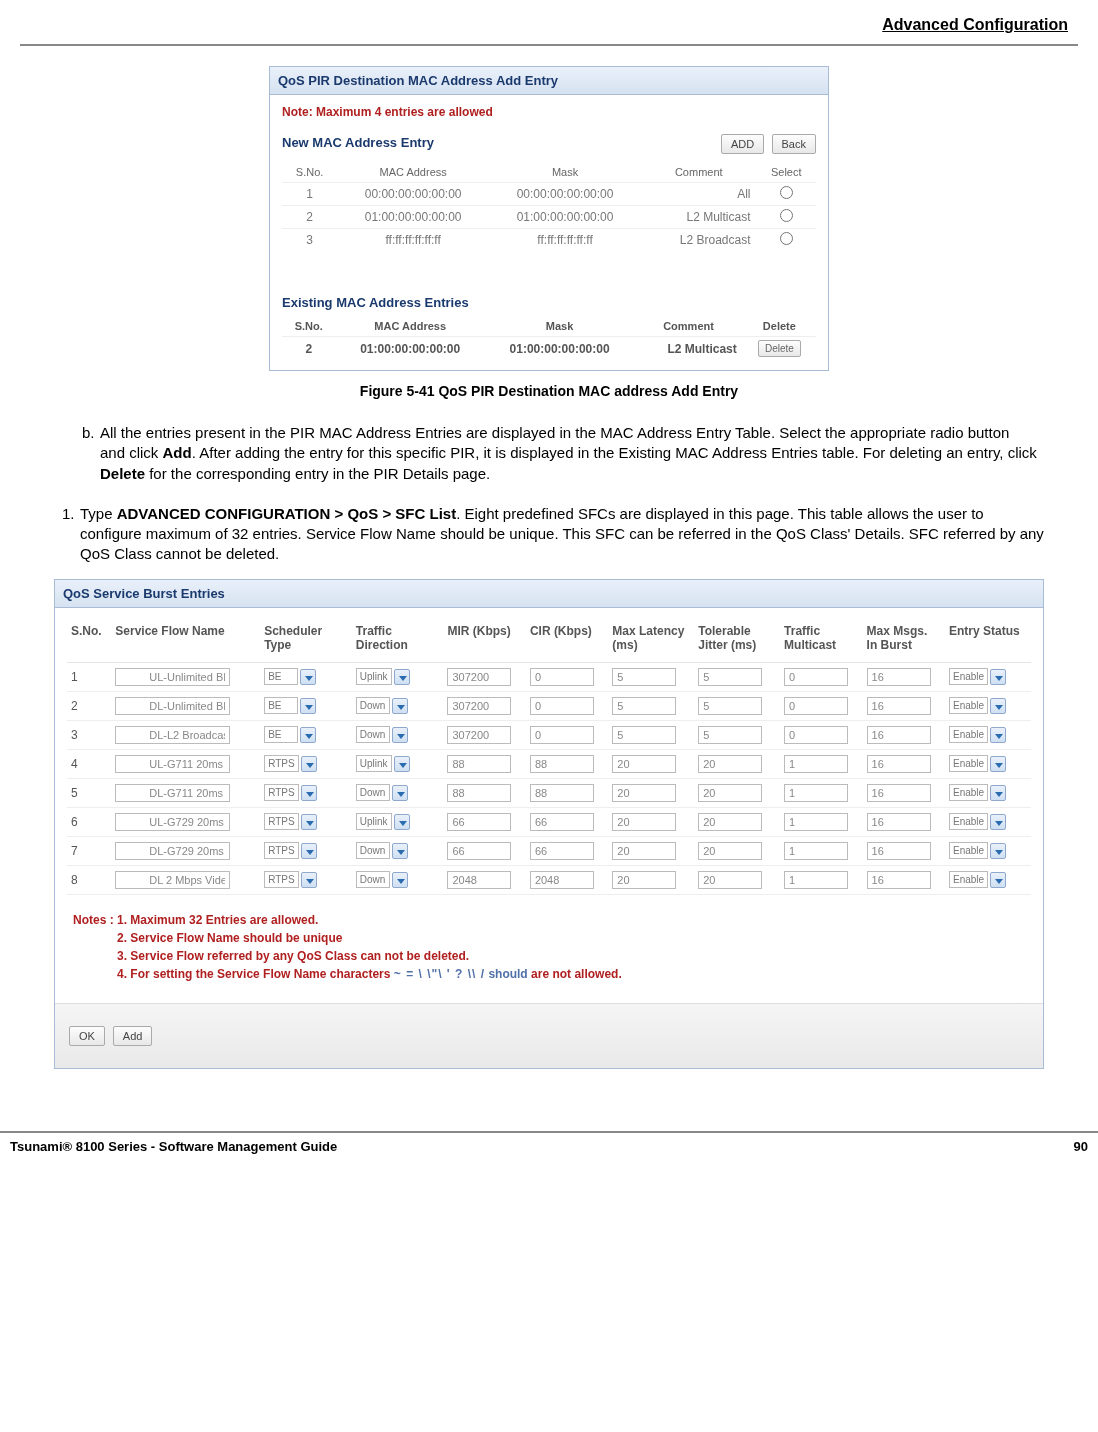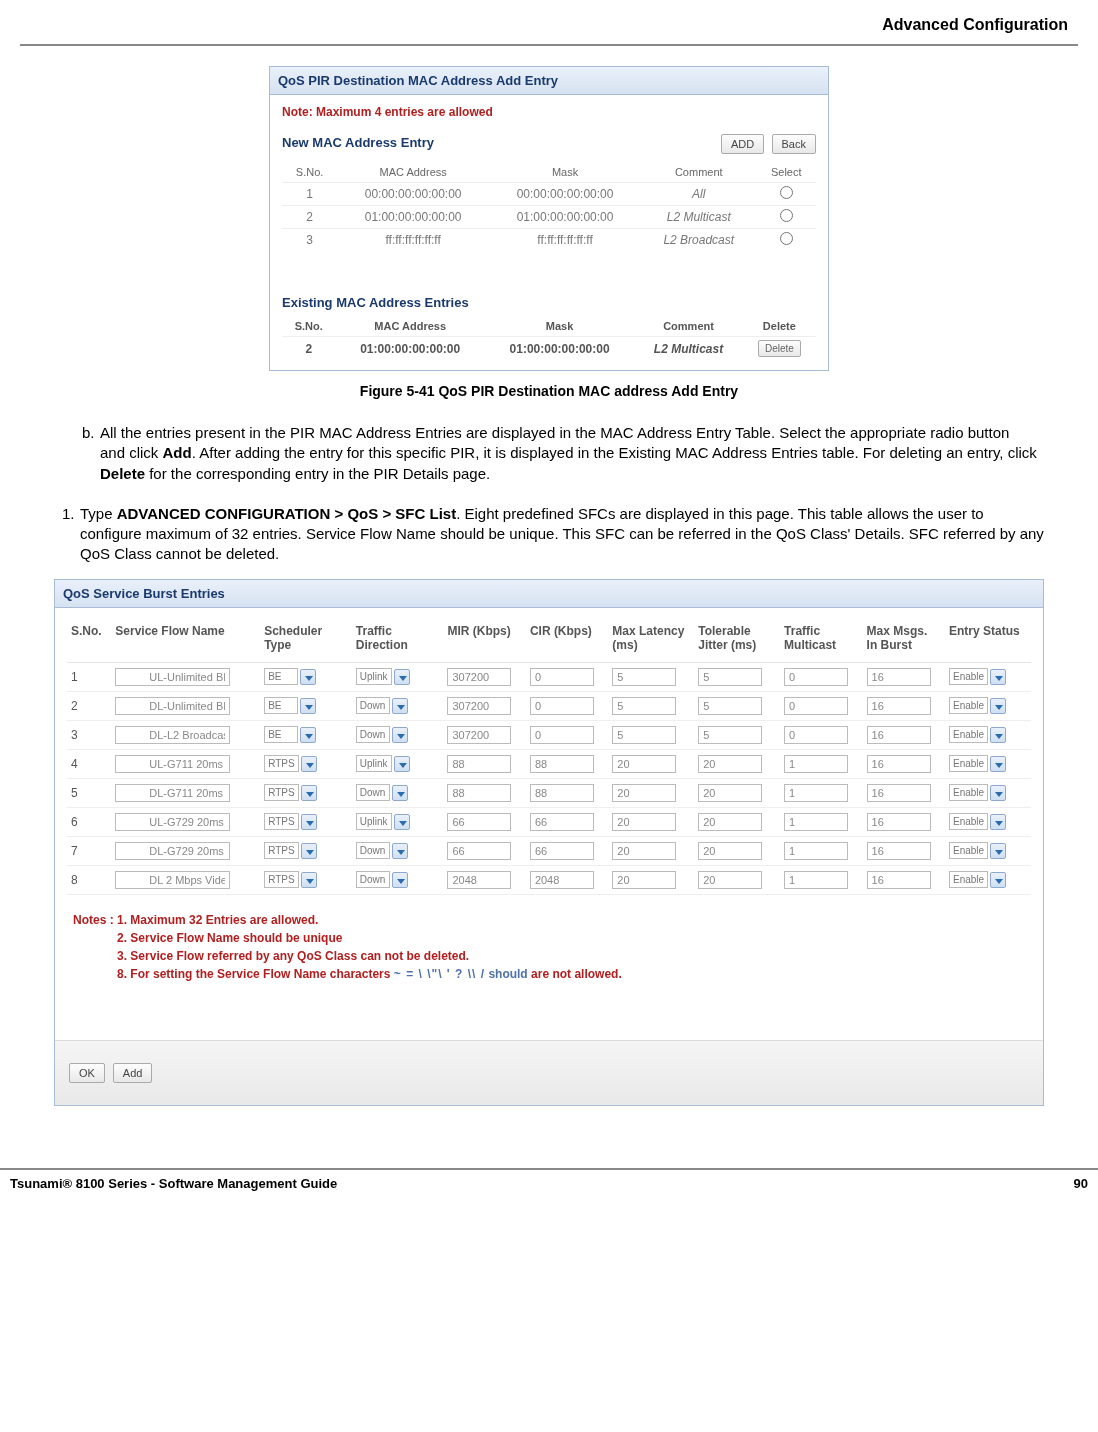--- a/index.html
+++ b/index.html
@@ -12,20 +12,21 @@
     padding: 0;
   }
   .page {
     padding: 10px 20px 20px 20px;
   }
   .header-right {
     text-align: right;
     font-weight: bold;
     font-size: 16px;
     padding: 6px 10px;
+    text-decoration: underline;
   }
   .top-divider {
     border-top: 2px solid #888;
     margin: 4px 0 20px 0;
   }
   .panel {
     border: 1px solid #a9bcd6;
     margin: 0 auto 12px auto;
     background: #fff;
   }
@@ -79,21 +80,21 @@
     padding: 4px 6px;
     text-align: center;
     font-size: 11px;
   }
   .mac-table td {
     padding: 3px 6px;
     text-align: center;
     color: #777;
     border-top: 1px solid #eee;
   }
-  .mac-table td.left { text-align: center; font-style: italic; }
+  .mac-table td.left { text-align: right; }
   .radio-cell input { width: 13px; height: 13px; }
   .existing-table th, .existing-table td { font-weight: bold; color: #555; }
   .existing-table td { font-weight: normal; }
   .del-btn {
     background: linear-gradient(#fdfdfd,#e8e8e8);
     border: 1px solid #aaa;
     border-radius: 2px;
     font-size: 10px;
     color: #666;
     padding: 2px 6px;
@@ -168,21 +169,20 @@
     background: #fff;
   }
   .notes-block { color: #b02020; font-weight: bold; font-size: 12px; margin: 16px 0 10px 6px; line-height: 1.5; }
   .notes-block .sp-char { color: #5070a8; letter-spacing: 1px; }
   .notes-block .space-label { color: #5070a8; font-weight: bold; }
   .notes-block .trail { color: #b02020; font-weight: bold; }
   .panel-foot {
     padding: 22px 10px;
     background: linear-gradient(#f5f5f5,#e9e9e9);
     border-top: 1px solid #ddd;
-    margin-top: 37px;
   }
   .footer-divider {
     border-top: 2px solid #888;
     margin: 30px 0 6px 0;
   }
   .footer-row {
     display: flex;
     justify-content: space-between;
     font-weight: bold;
     font-size: 13px;
@@ -520,21 +520,21 @@
                 </div>
               </td>
             </tr>
           </tbody>
       </table>
       <div class="notes-block">
         <span>Notes :</span>
         <span>1. Maximum 32 Entries are allowed.</span><br>
         <span style="visibility:hidden">Notes :</span> <span>2. Service Flow Name should be unique</span><br>
         <span style="visibility:hidden">Notes :</span> <span>3. Service Flow referred by any QoS Class can not be deleted.</span><br>
-        <span style="visibility:hidden">Notes :</span> <span>8. For setting the Service Flow Name characters </span>
+        <span style="visibility:hidden">Notes :</span> <span>4. For setting the Service Flow Name characters </span>
         <span class="sp-char">~ = \ \"\ ' ? \\ /</span>
         <span class="space-label">should</span>
         <span class="trail"> are not allowed.</span>
       </div>
     </div>
     <div class="panel-foot">
       <button class="btn">OK</button>
       <button class="btn">Add</button>
     </div>
   </div>

